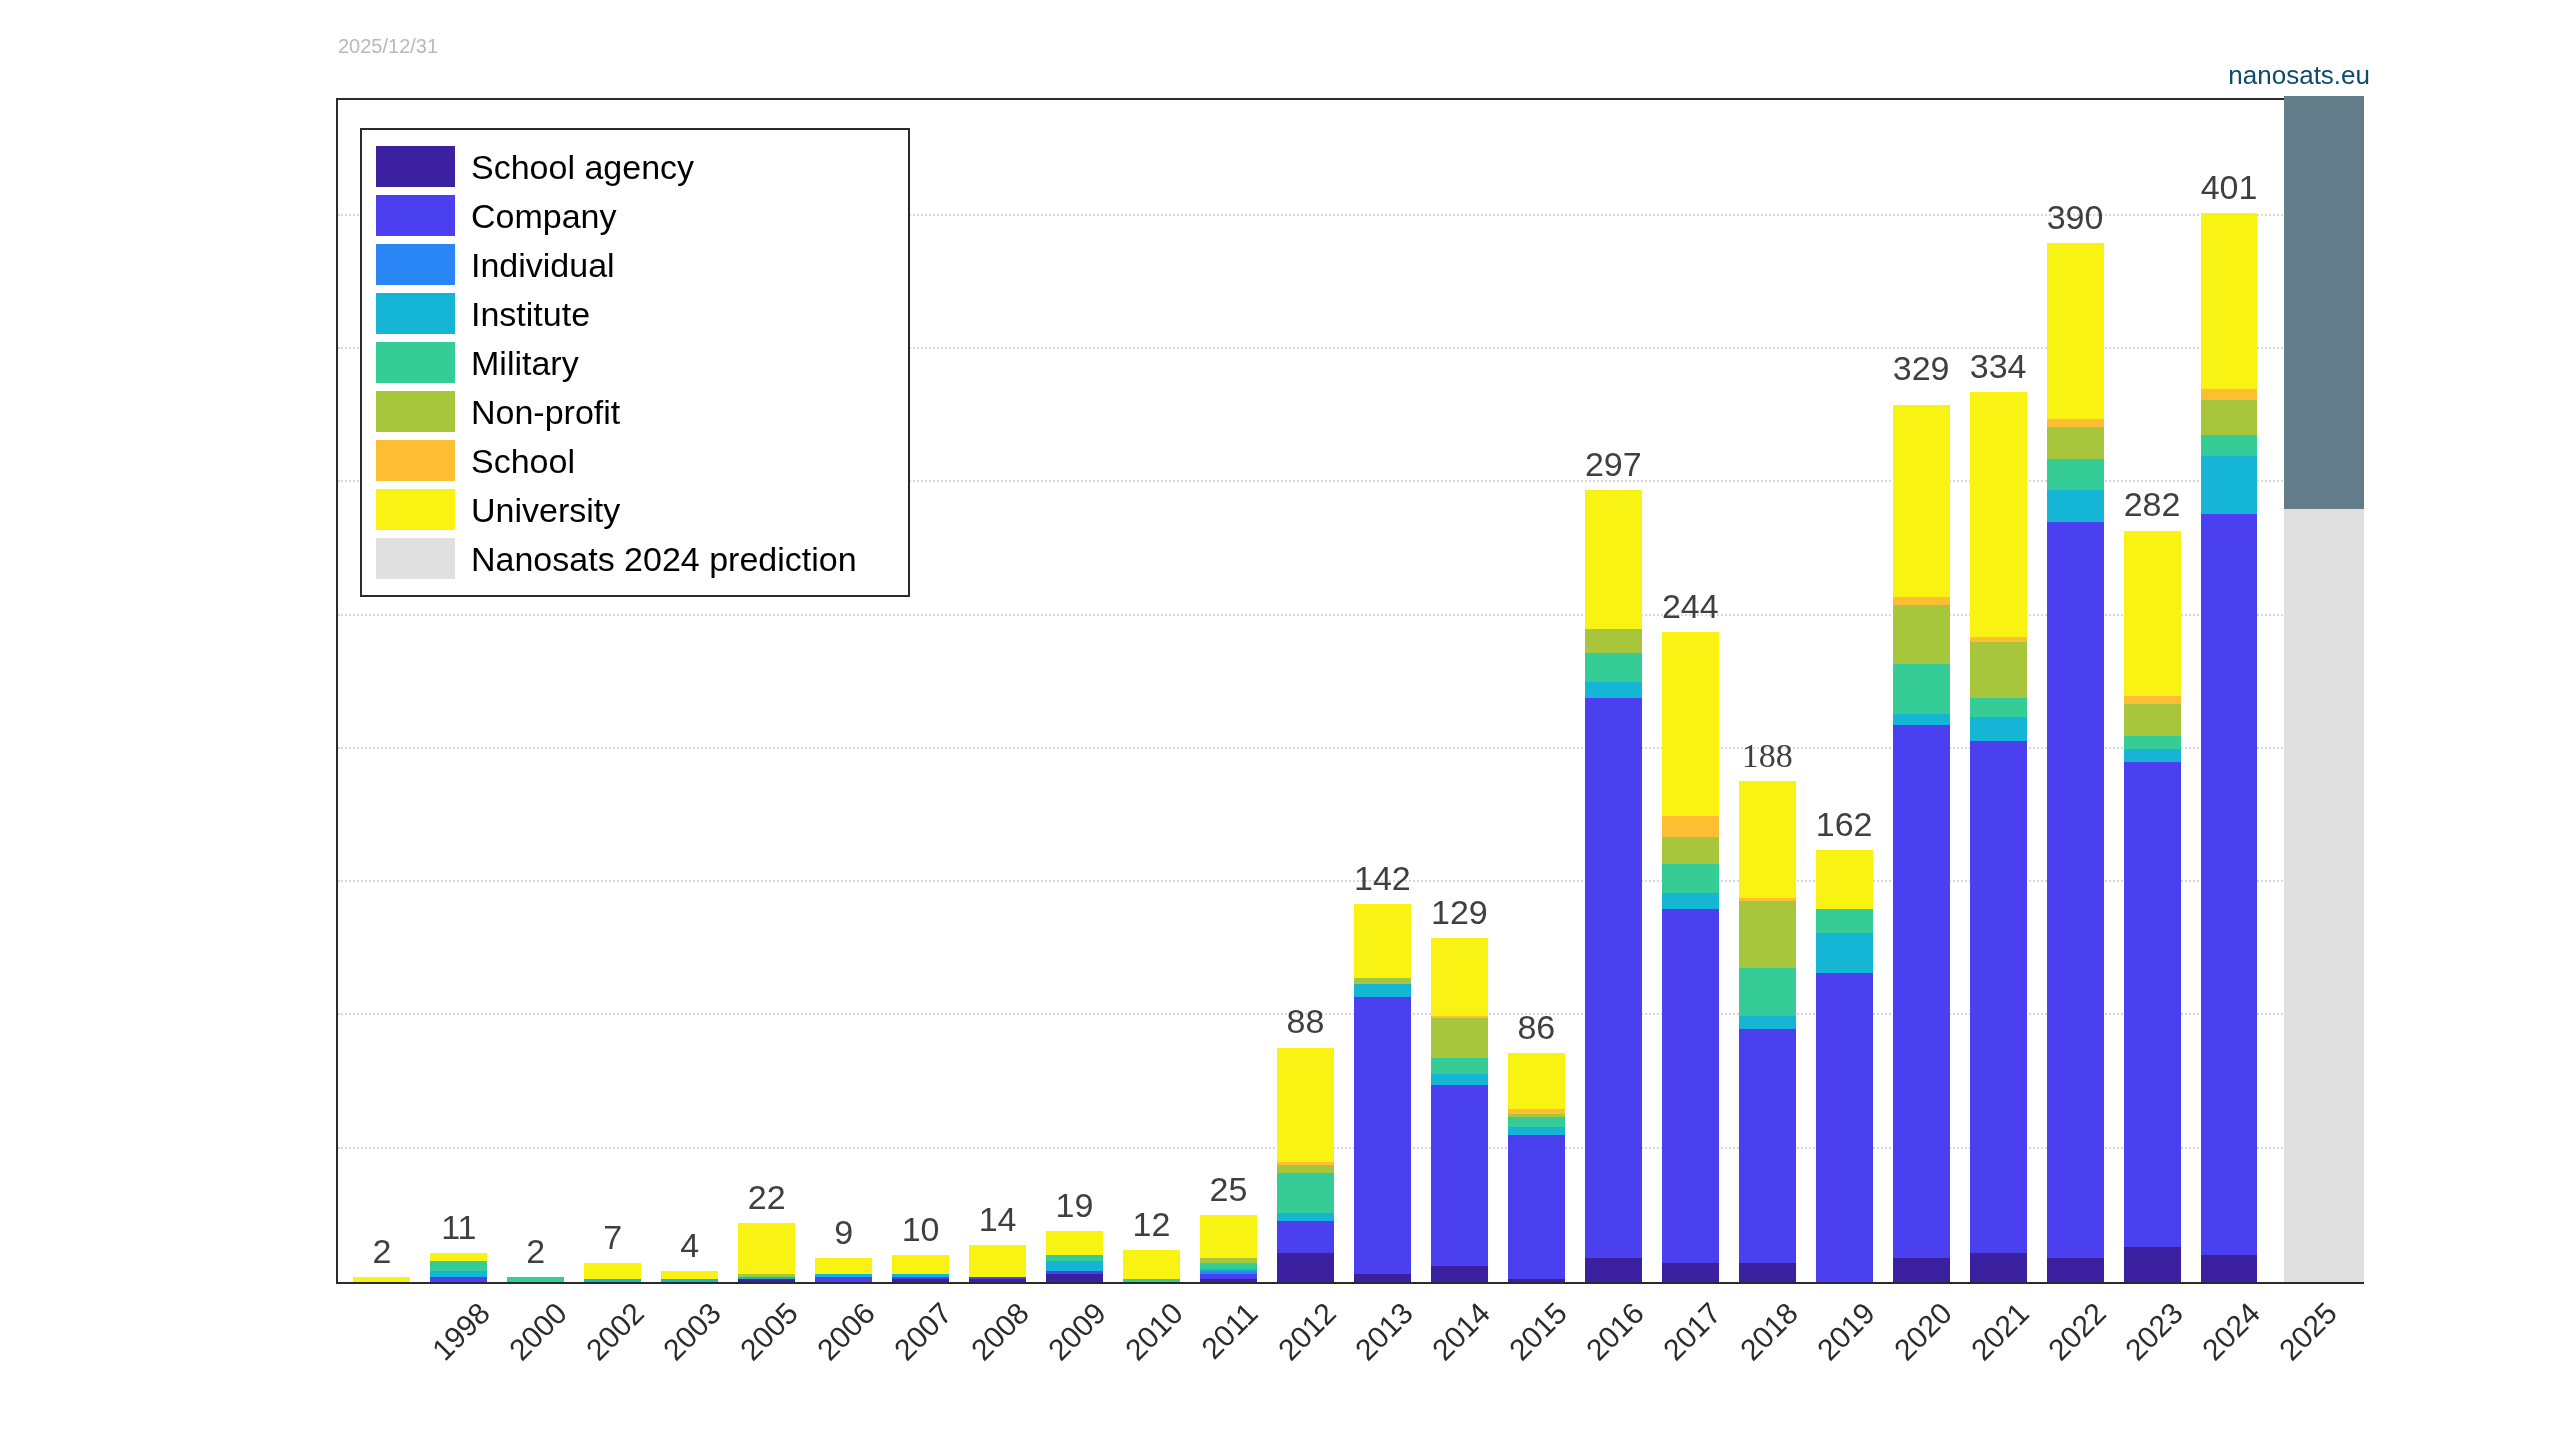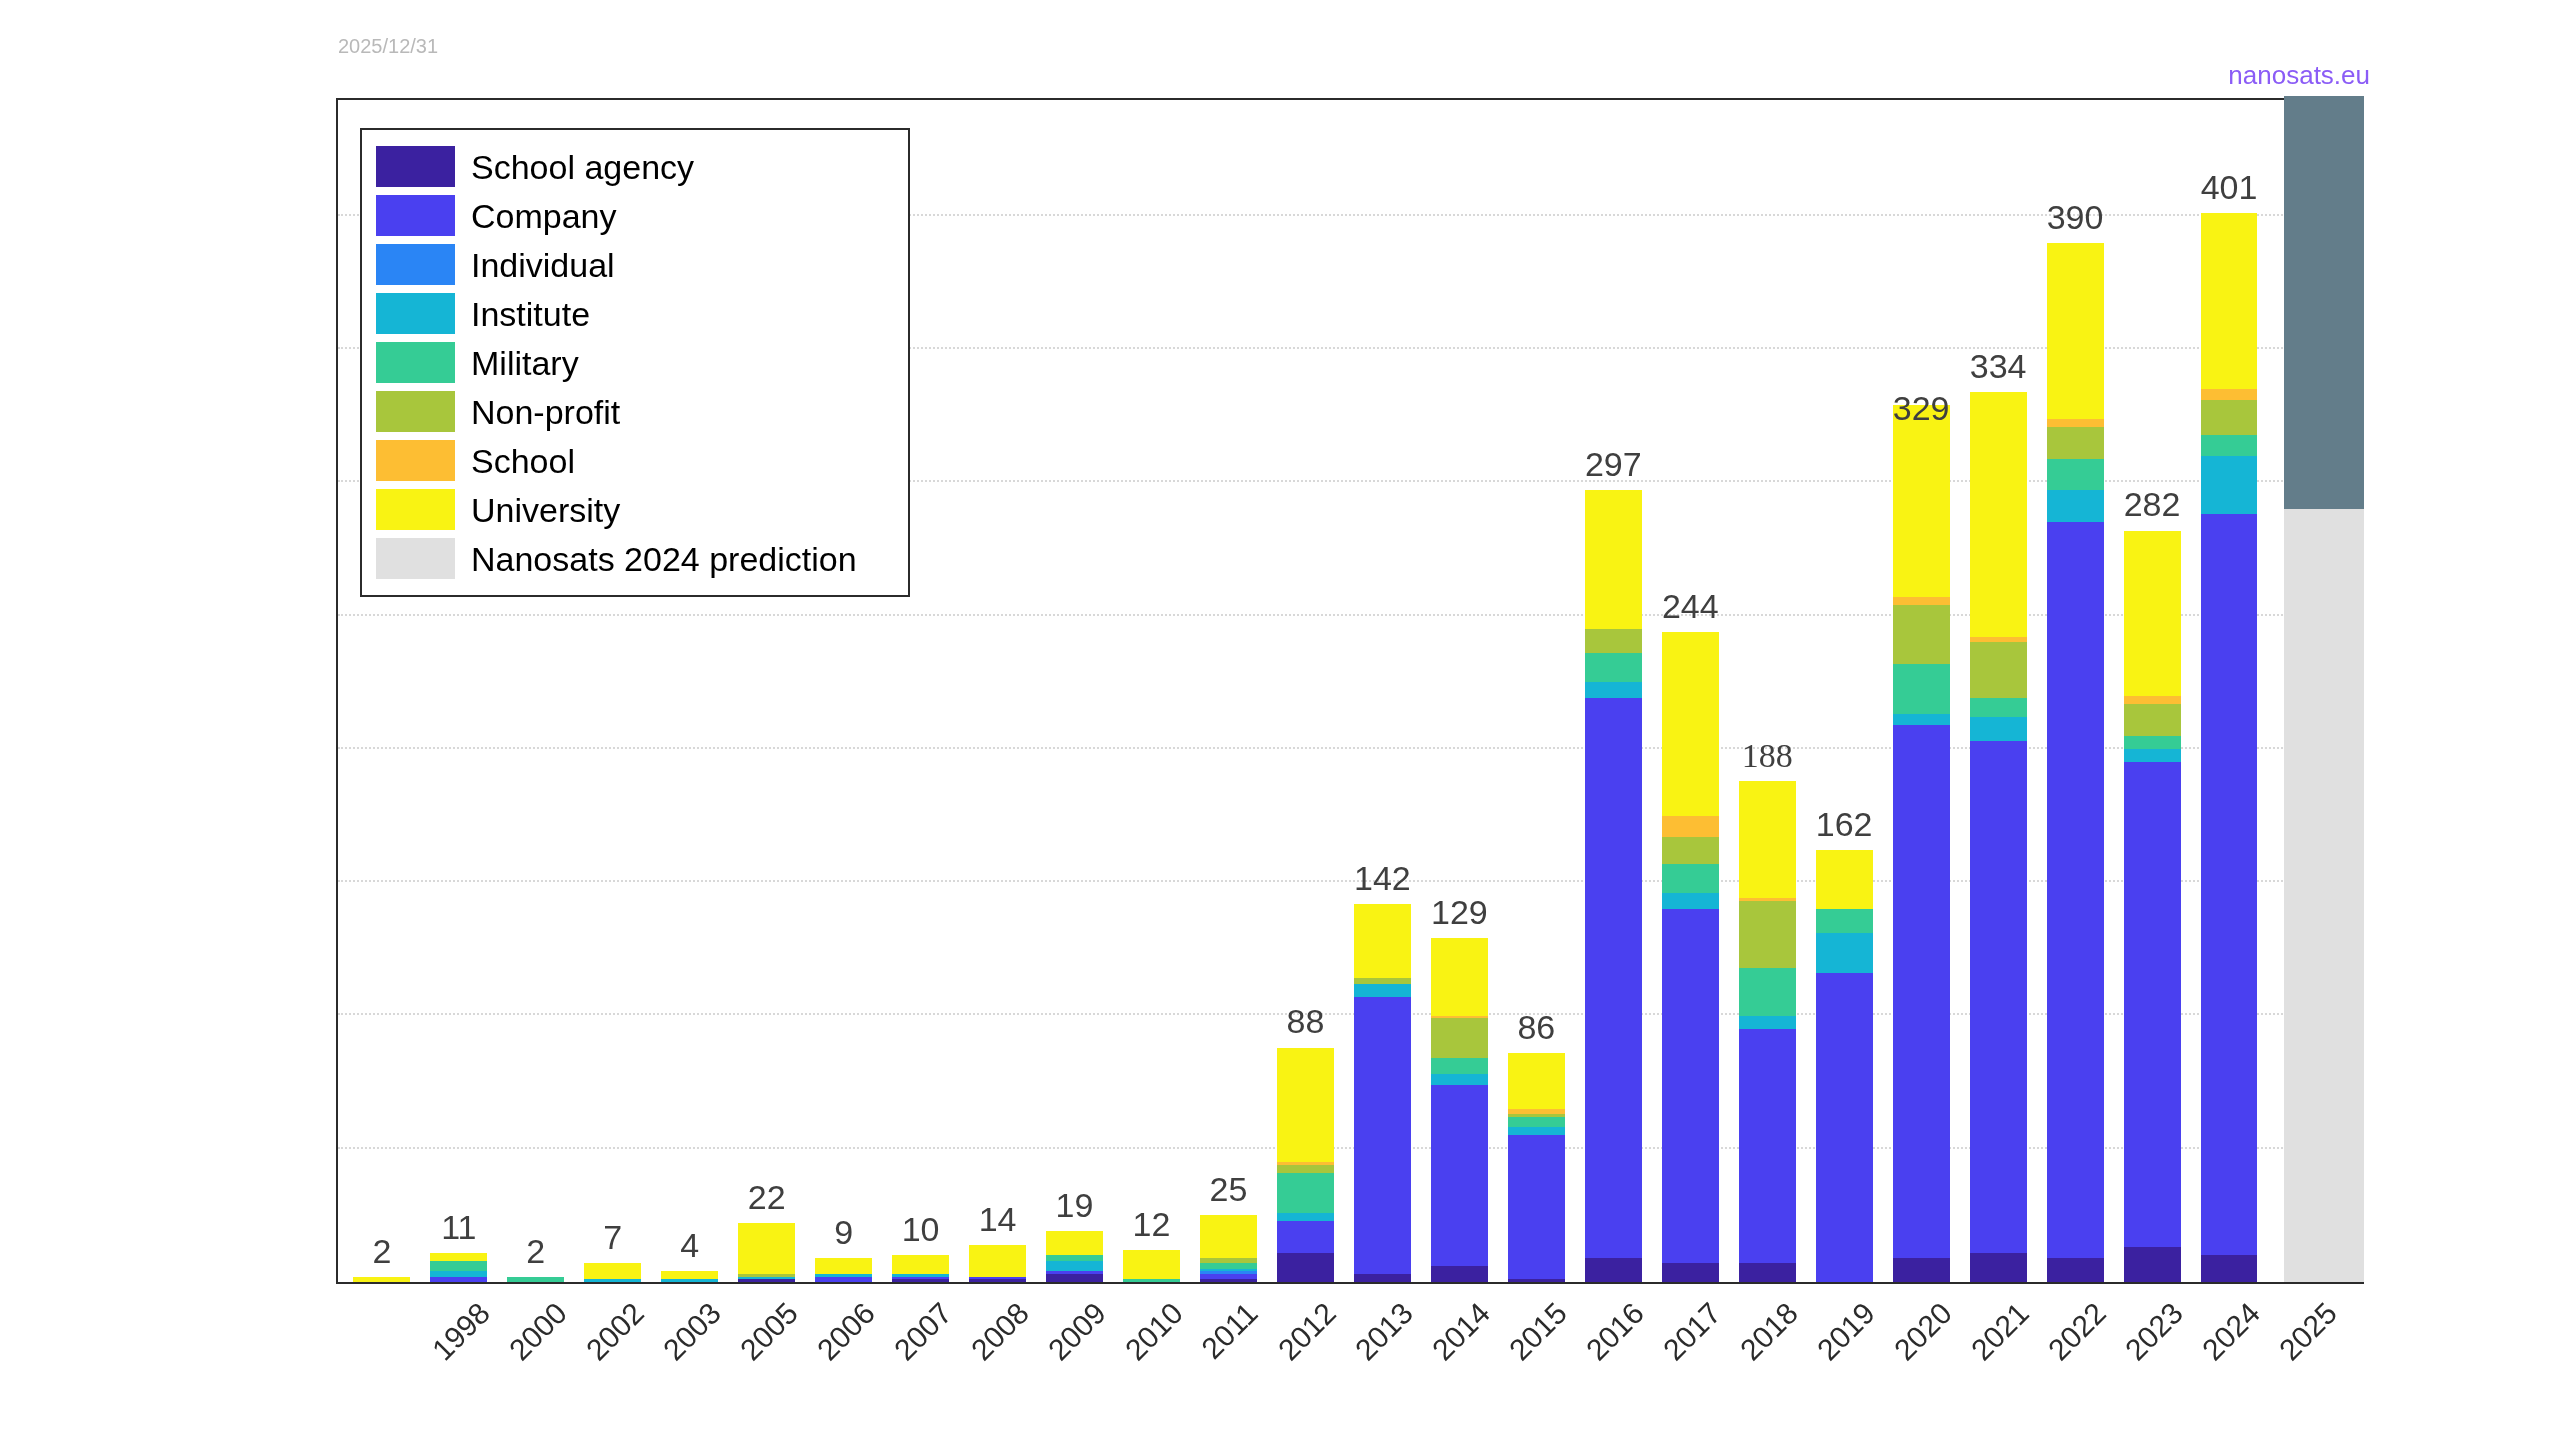--- a/index.html
+++ b/index.html
@@ -18,21 +18,21 @@
     text-align:center;
     font-size:40px;font-weight:bold;color:#000;
     letter-spacing:-0.2px;
   }
   #date-stamp{
     position:absolute;left:338px;top:35px;
     font-size:20px;color:#b9b9b9;
   }
   #watermark{
     position:absolute;right:190px;top:60px;
-    font-size:26px;color:#8b5cf6;
+    font-size:26px;color:#0c4a6e;
   }
 
   
   #plot-frame{
     position:absolute;
     left:336px;top:98px;
     width:2028px;height:1186px;
     border:2px solid #2b2b2b;
     box-sizing:border-box;
     background:#fff;
@@ -273,21 +273,21 @@
           <div class="bar-total" style="left: 1506.18px; bottom: 437.757px;">162</div>
           <div class="bar-group" style="left: 1554.67px; width: 56.9533px;">
             <div class="seg" style="height: 23.9865px; background: rgb(59, 33, 160);"></div>
             <div class="seg" style="height: 533.034px; background: rgb(74, 64, 240);"></div>
             <div class="seg" style="height: 10.6607px; background: rgb(21, 181, 213);"></div>
             <div class="seg" style="height: 50.6382px; background: rgb(53, 204, 149);"></div>
             <div class="seg" style="height: 58.6337px; background: rgb(168, 198, 60);"></div>
             <div class="seg" style="height: 7.99551px; background: rgb(253, 190, 51);"></div>
             <div class="seg" style="height: 191.892px; background: rgb(249, 243, 19);"></div>
           </div>
-          <div class="bar-total" style="left: 1583.15px; bottom: 854px;">329</div>
+          <div class="bar-total" style="left: 1583.15px; bottom: 894px;">329</div>
           <div class="bar-group" style="left: 1631.64px; width: 56.9533px;">
             <div class="seg" style="height: 29.3169px; background: rgb(59, 33, 160);"></div>
             <div class="seg" style="height: 511.712px; background: rgb(74, 64, 240);"></div>
             <div class="seg" style="height: 23.9865px; background: rgb(21, 181, 213);"></div>
             <div class="seg" style="height: 18.6562px; background: rgb(53, 204, 149);"></div>
             <div class="seg" style="height: 55.9685px; background: rgb(168, 198, 60);"></div>
             <div class="seg" style="height: 5.33034px; background: rgb(253, 190, 51);"></div>
             <div class="seg" style="height: 245.196px; background: rgb(249, 243, 19);"></div>
           </div>
           <div class="bar-total" style="left: 1660.11px; bottom: 896.166px;">334</div>

